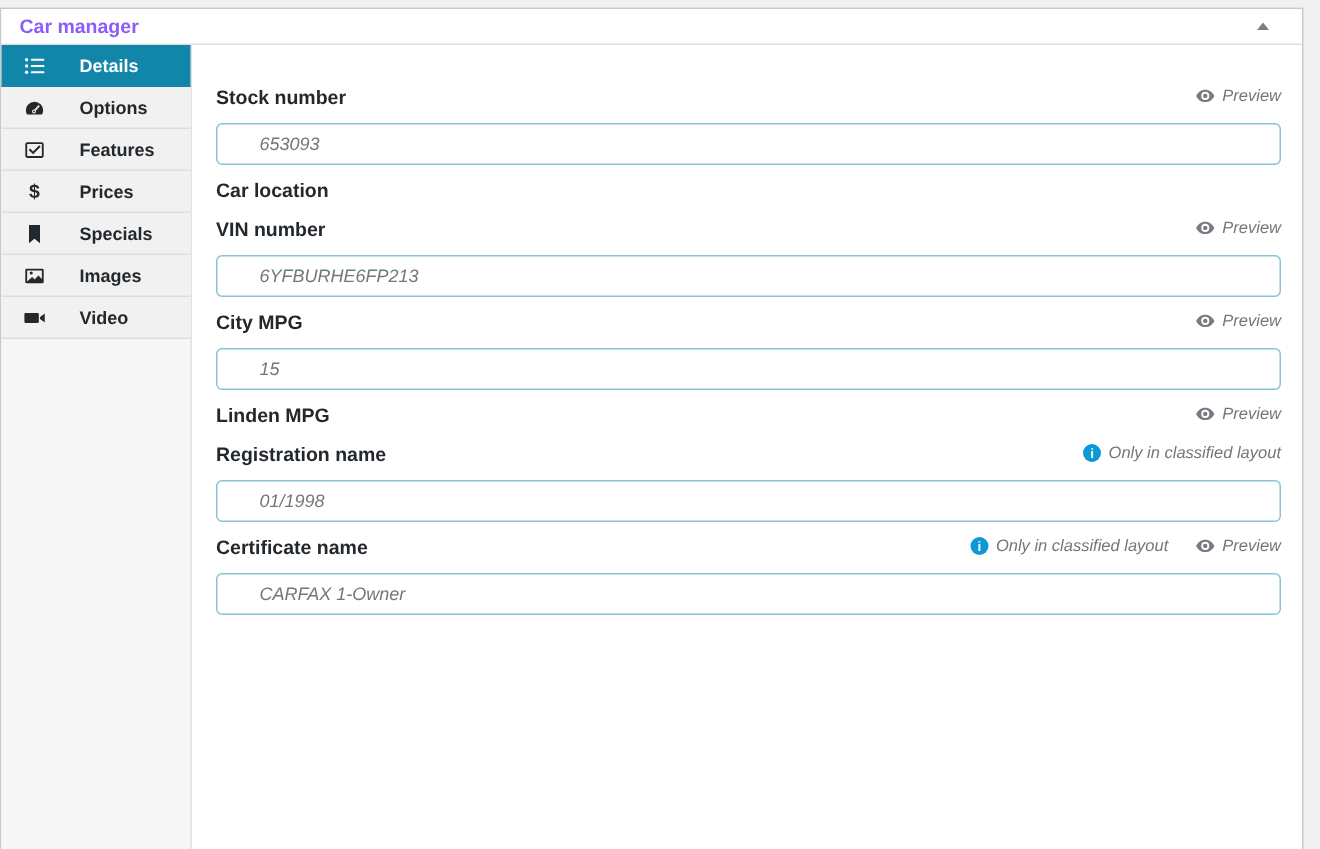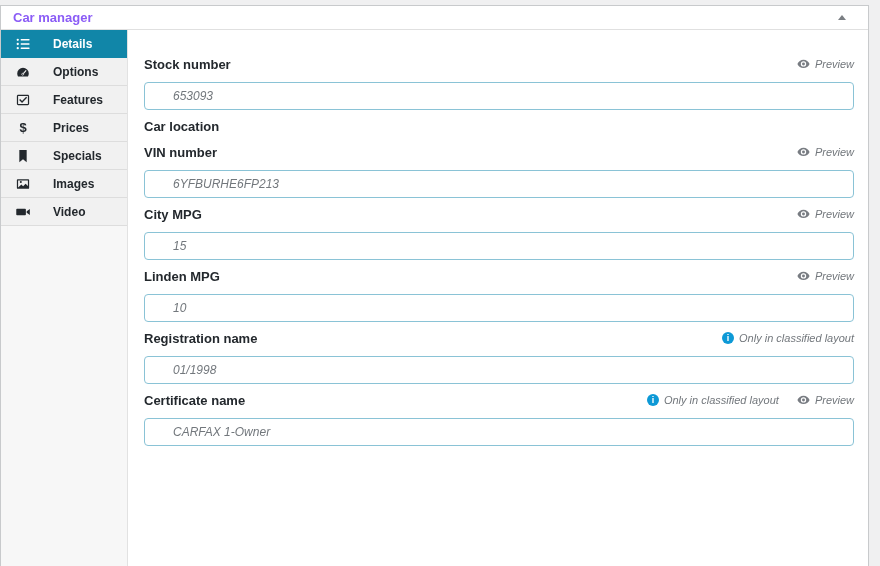--- a/index.html
+++ b/index.html
@@ -278,21 +278,20 @@
           <span class="field-meta">
             <span class="meta-item clickable">
               <svg class="eye" viewBox="0 0 16 12">
                   <path d="M8 .8C4.6.8 1.9 3 .5 5.9 1.9 8.8 4.6 11 8 11s6.1-2.2 7.5-5.1C14.1 3 11.4.8 8 .8zm0 8.4a3.3 3.3 0 1 1 0-6.6 3.3 3.3 0 0 1 0 6.6z"></path>
                   <circle cx="8" cy="5.9" r="1.8"></circle>
                 </svg>
               <span>Preview</span>
             </span>
           </span>
         </div>
-        <input class="text-input" type="text" value="10" style="">
       </div>
 
       <div class="field">
         <div class="field-head">
           <span class="field-label">Registration name</span>
           <span class="field-meta">
             <span class="meta-item">
               <span class="info-dot">i</span>
               <span>Only in classified layout</span>
             </span>

